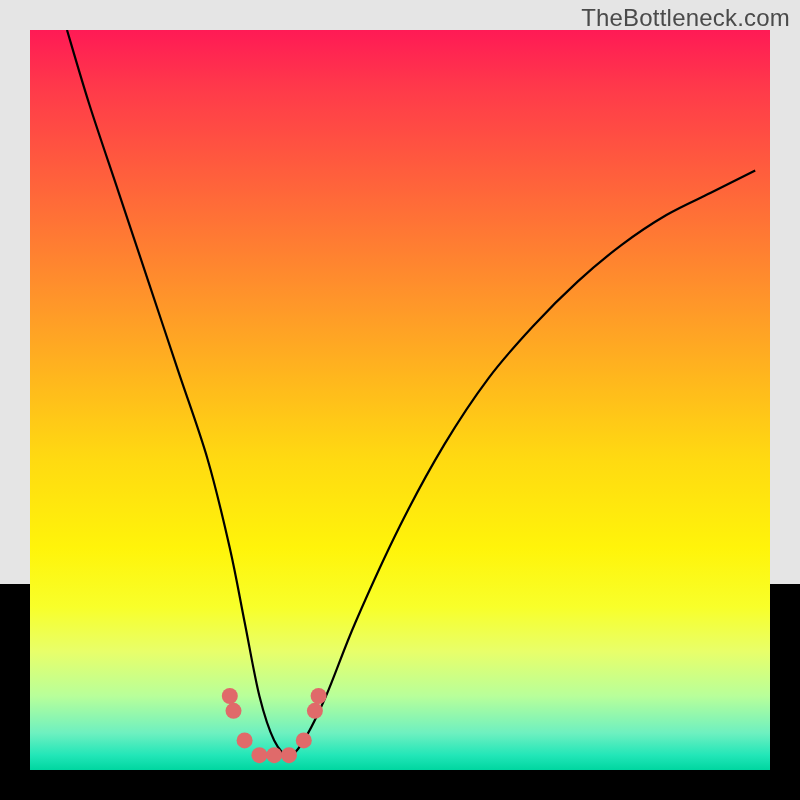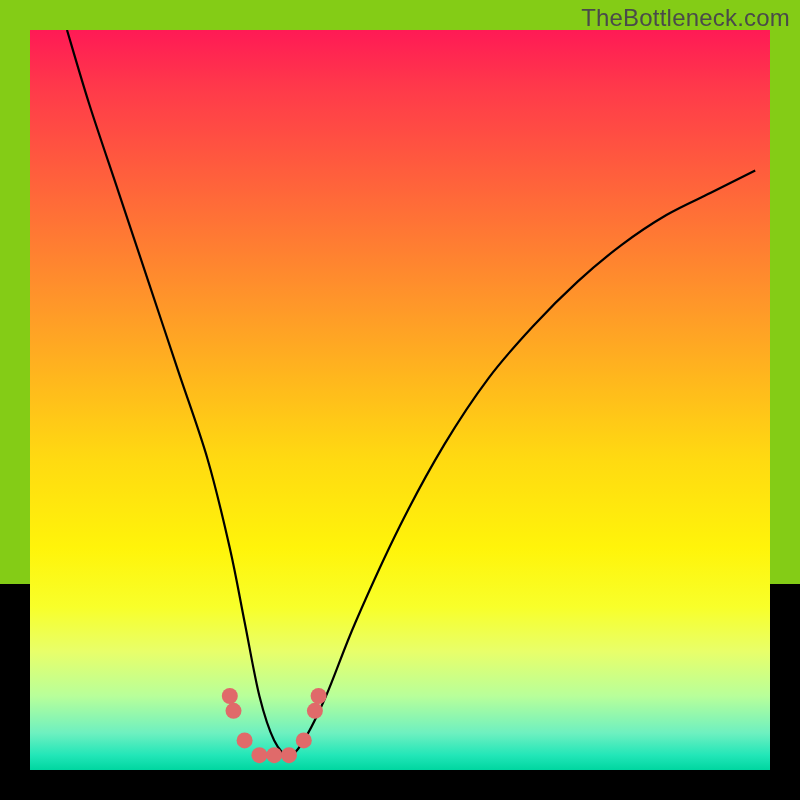--- a/index.html
+++ b/index.html
@@ -10,21 +10,21 @@
     background: #000;
     font-family: Arial, Helvetica, sans-serif;
     overflow: hidden;
   }
   .frame {
     position: absolute;
     left: 0;
     top: 0;
     width: 800px;
     height: 584px;
-    background: #84cc16;
+    background: #e5e5e5;
   }
   .plot {
     position: absolute;
     left: 30px;
     top: 30px;
     width: 740px;
     height: 740px;
     background: linear-gradient(to bottom,
       #ff1a55 0%,
       #ff3a4a 8%,

